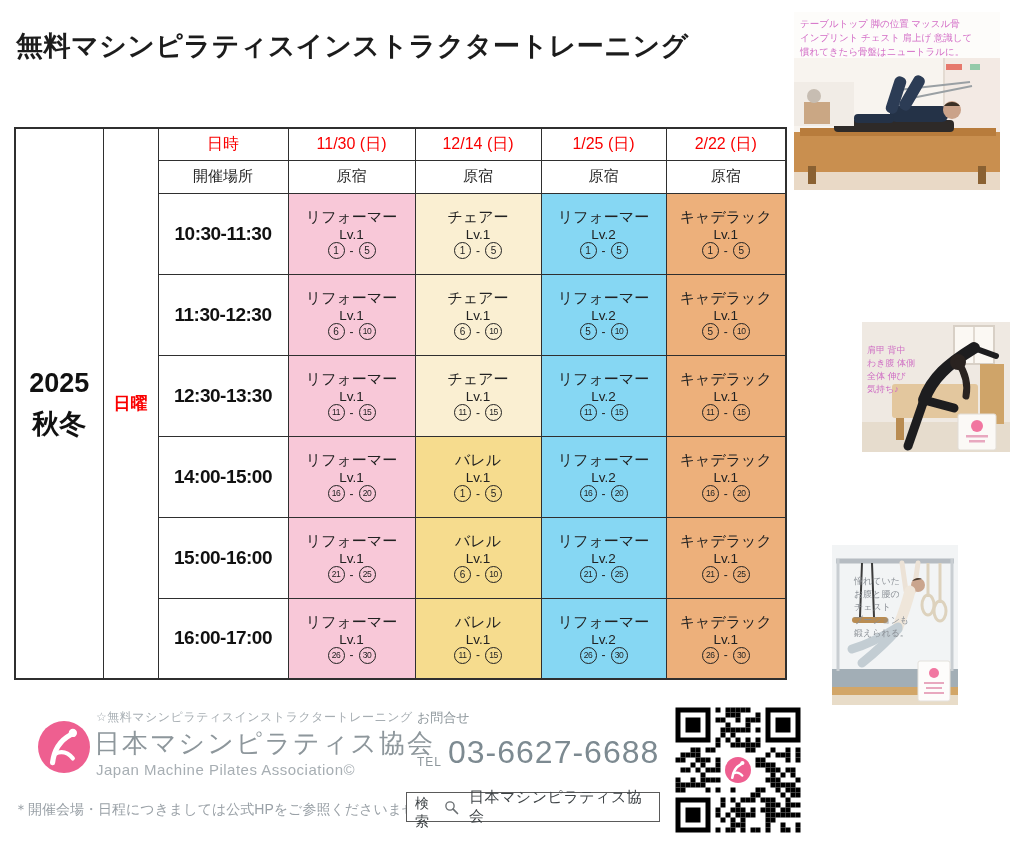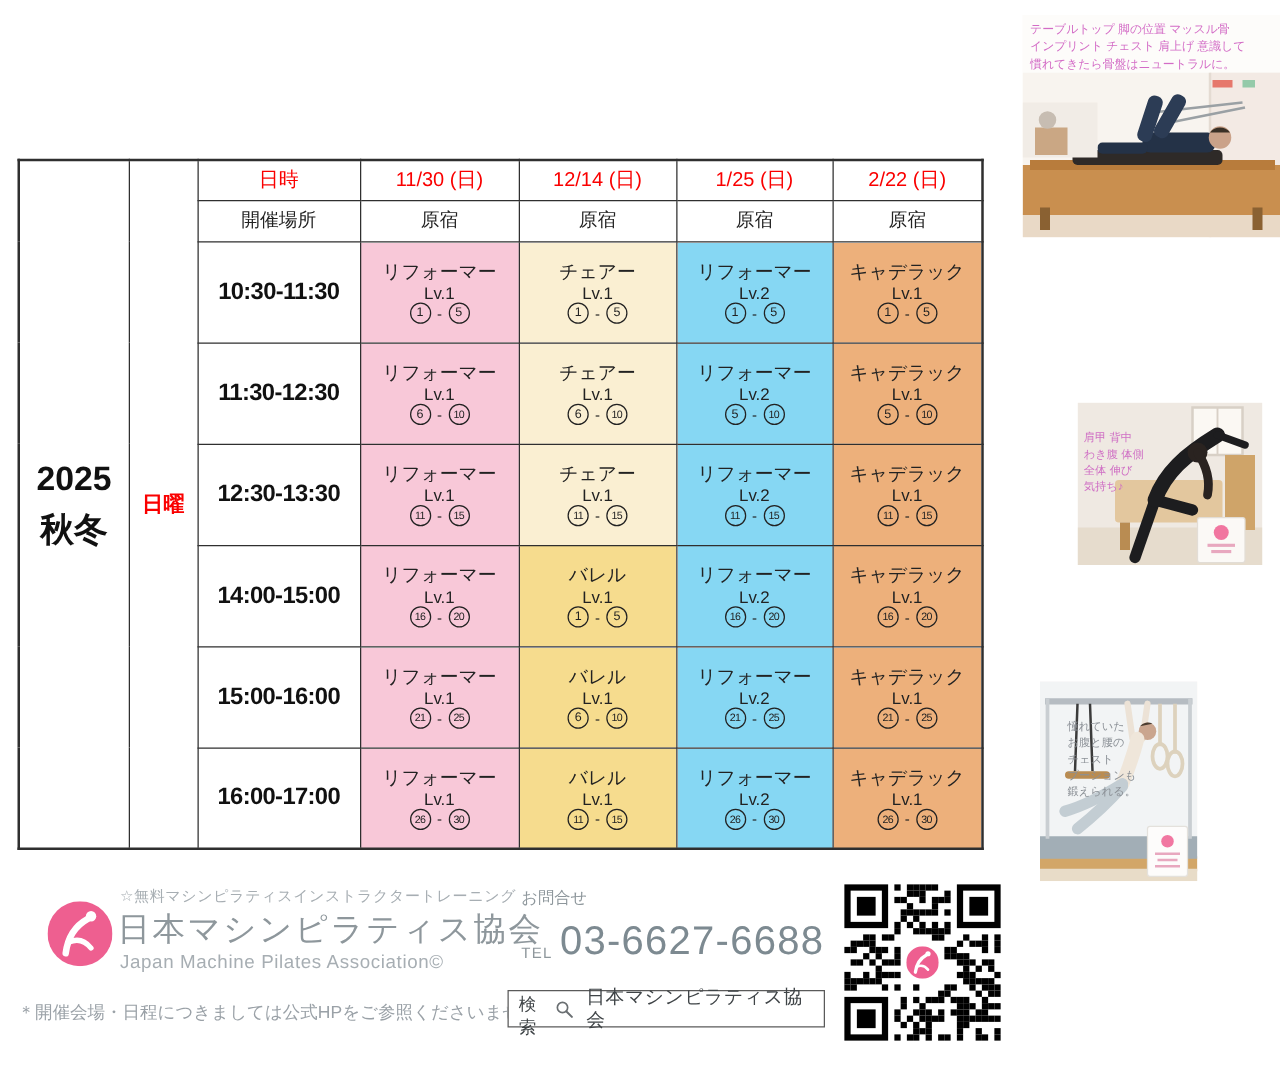--- a/index.html
+++ b/index.html
@@ -45,32 +45,33 @@
   .search-mag { width:15px; height:15px; margin:0 10px 0 2px; flex:0 0 auto; }
   .search-query { font-size:15px; color:#3f4447; letter-spacing:.5px; }
 
   .qr-wrap { position:absolute; left:674px; top:706px; width:128px; height:128px; }
 
   
   .photo { position:absolute; overflow:hidden; background:#fdfcfa; }
   .photo svg.scene { position:absolute; left:0; bottom:0; }
   .photo-notes { position:absolute; z-index:2; }
   .photo-notes div { white-space:nowrap; }
-  #photo1 { left:818px; top:12px; width:206px; height:178px; }
+  #photo1 { left:794px; top:12px; width:206px; height:178px; }
   #photo1 .photo-notes { left:6px; top:5px; font-size:9.5px; line-height:14px; color:#d36cc6; }
   #photo2 { left:862px; top:322px; width:148px; height:130px; }
   #photo2 .photo-notes { left:5px; top:22px; font-size:9px; line-height:13px; color:#cf6ec4; }
   #photo3 { left:832px; top:545px; width:126px; height:160px; }
   #photo3 .photo-notes { left:22px; top:30px; font-size:9px; line-height:13px; color:#8b9096; }
 </style>
 </head>
 <body>
 
 <div id="stage">
 
+  <div class="page-title">無料マシンピラティスインストラクタートレーニング</div>
 
   <table class="sched">
     <colgroup>
       <col style="width:88px">
         <col style="width:55px">
         <col style="width:130px">
       <col style="width:127px">
         <col style="width:126px">
         <col style="width:125px">
         <col style="width:120px">

